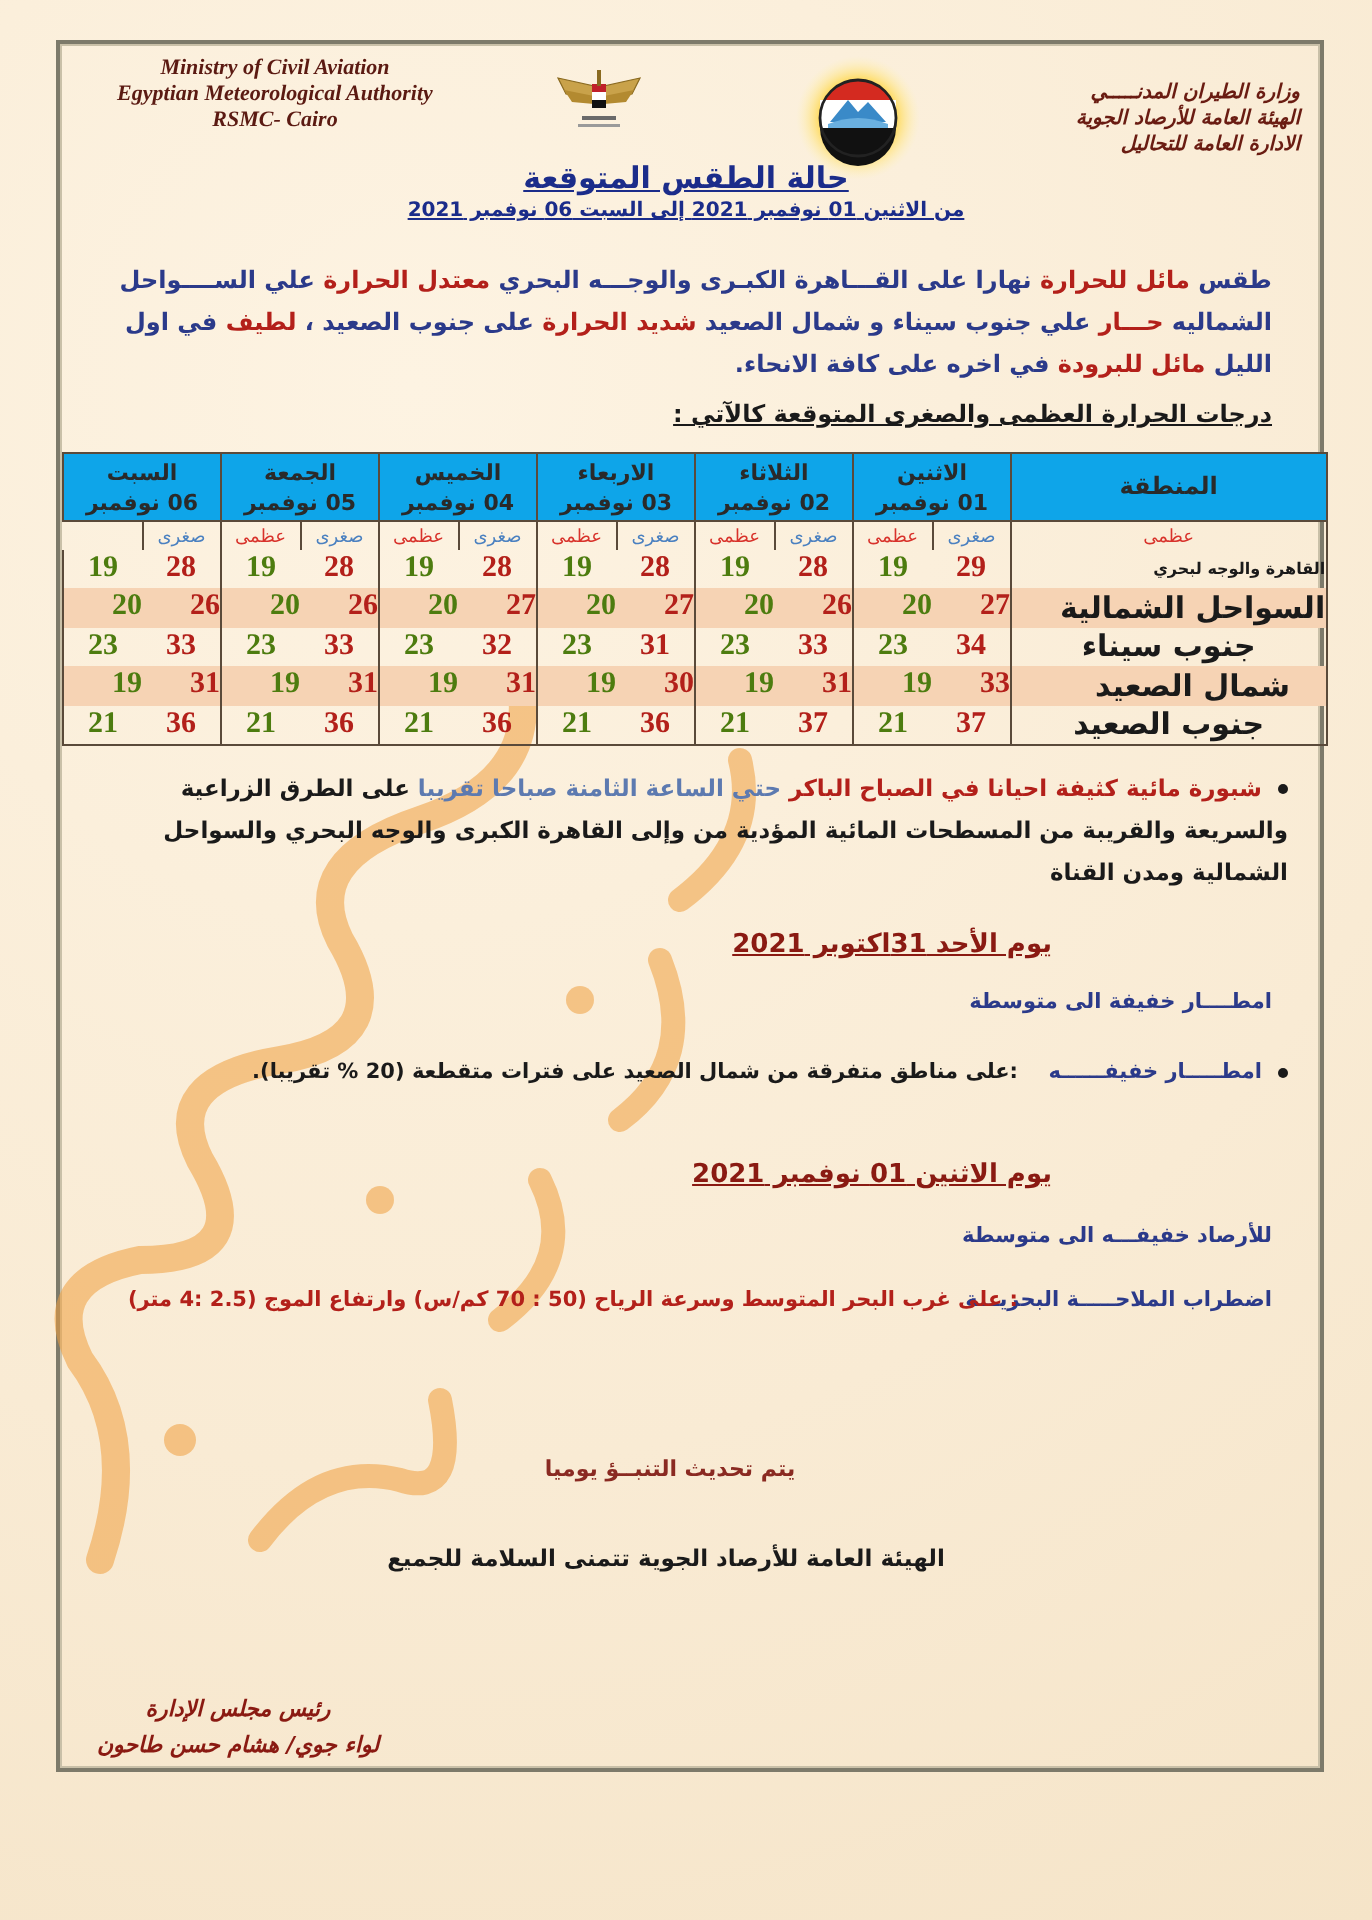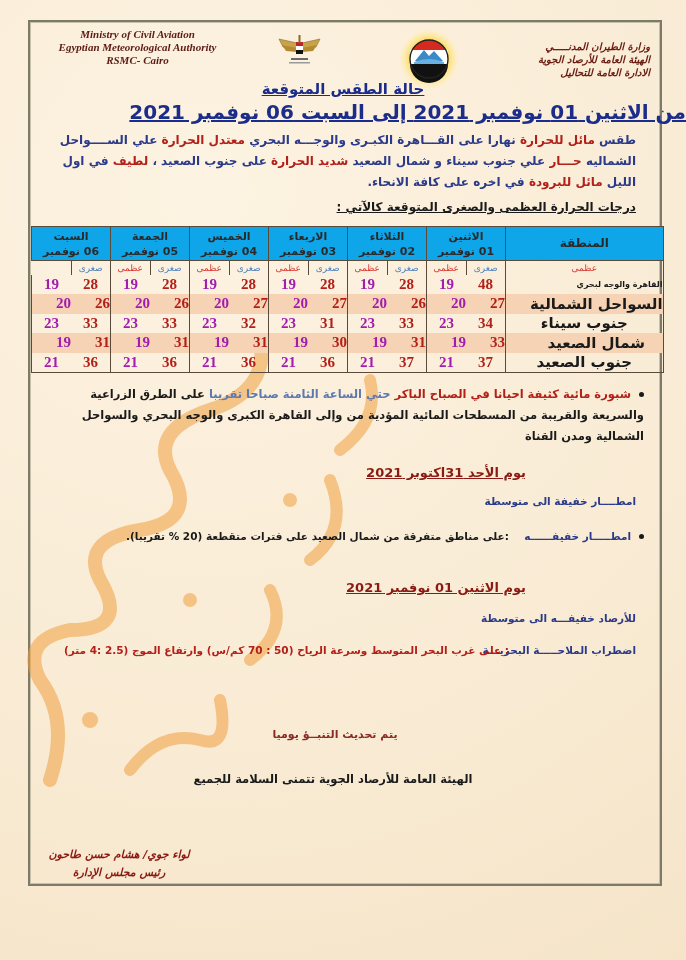--- a/index.html
+++ b/index.html
@@ -42,22 +42,22 @@
   .logo-wings { position: absolute; left: 277px; top: 33px; width: 45px; height: 36px; }
   .logo-sun { position: absolute; left: 398px; top: 28px; width: 62px; height: 62px; }
   .title {
     position: absolute; left: 0; right: 0; top: 80px;
     text-align: center; direction: rtl;
     font-weight: bold; font-size: 15px; color: #1b2c8a;
   }
   .title span { text-decoration: underline; }
   .subtitle {
     position: absolute; left: 0; right: 0; top: 100px;
-    text-align: right; direction: rtl;
-    font-weight: bold; font-size: 20px; color: #1b2c8a;
+    text-align: center; direction: rtl;
+    font-weight: bold; font-size: 10px; color: #1b2c8a;
   }
   .subtitle span { text-decoration: underline; }
   
   .summary {
     position: absolute; left: 40px; right: 50px; top: 130px;
     direction: rtl; text-align: right;
     font-weight: bold; font-size: 12px; line-height: 21px;
     color: #2b3a8a;
   }
   .red { color: #b3201a; }
@@ -92,21 +92,21 @@
     font-size: 9px; height: 14px; text-align: center;
     border-left: 1px solid #5a4a3a; border-right: 1px solid #5a4a3a;
   }
   .sub .mx { color: #d8322b; }
   .sub .mn { color: #4a80c0; }
   table.temps tbody tr.data td {
     height: 19.5px; text-align: center;
     font-weight: bold; font-size: 15px;
   }
   table.temps tbody tr.data td.mx { color: #b3201a; border-left: none; }
-  table.temps tbody tr.data td.mn { color: #a21caf; border-right: none; margin-top: 18px; }
+  table.temps tbody tr.data td.mn { color: #4d7c0f; border-right: none; margin-top: 18px; }
   table.temps tbody tr.data.alt td { background: #f6d3b4; padding-left: 24px; }
   table.temps td.region {
     font-family: "DejaVu Sans", sans-serif;
     font-weight: bold; font-size: 10.5px; color: #1a1a1a;
     text-align: center; white-space: nowrap;
   }
   table.temps td.region.small { font-size: 8px; text-align: right; }
   table.temps tbody { border-bottom: 1px solid #5a4a3a; }
   
   .fog {
@@ -250,21 +250,21 @@
         <td class="mn">صغرى</td>
       <td class="mx">عظمى</td>
         <td class="mn">صغرى</td>
       <td class="mx">عظمى</td>
         <td class="mn">صغرى</td>
       <td class="mx">عظمى</td>
         <td class="mn">صغرى</td>
     </tr>
     <tr class="data">
       <td class="region small">القاهرة والوجه لبحري</td>
-      <td class="mx">48</td>
+      <td class="mx">29</td>
         <td class="mn">19</td>
       <td class="mx">28</td>
         <td class="mn">19</td>
       <td class="mx">28</td>
         <td class="mn">19</td>
       <td class="mx">28</td>
         <td class="mn">19</td>
       <td class="mx">28</td>
         <td class="mn">19</td>
       <td class="mx">28</td>
@@ -364,15 +364,15 @@
       <span class="bullet-dot"></span>
       <span>اضطراب الملاحـــــة البحريـــة</span>
     </span>
   <span class="desc red">: على غرب البحر المتوسط وسرعة الرياح (50 : 70 كم/س) وارتفاع الموج (2.5 :4 متر)</span>
 </div>
 
 <div class="update">يتم تحديث التنبــؤ يوميا</div>
 <div class="closing">الهيئة العامة للأرصاد الجوية تتمنى السلامة للجميع</div>
 
 <div class="signature">
+  <div>رئيس مجلس الإدارة</div>
   <div>لواء جوي/ هشام حسن طاحون</div>
-  <div>رئيس مجلس الإدارة</div>
 </div>
 
 </body></html>

